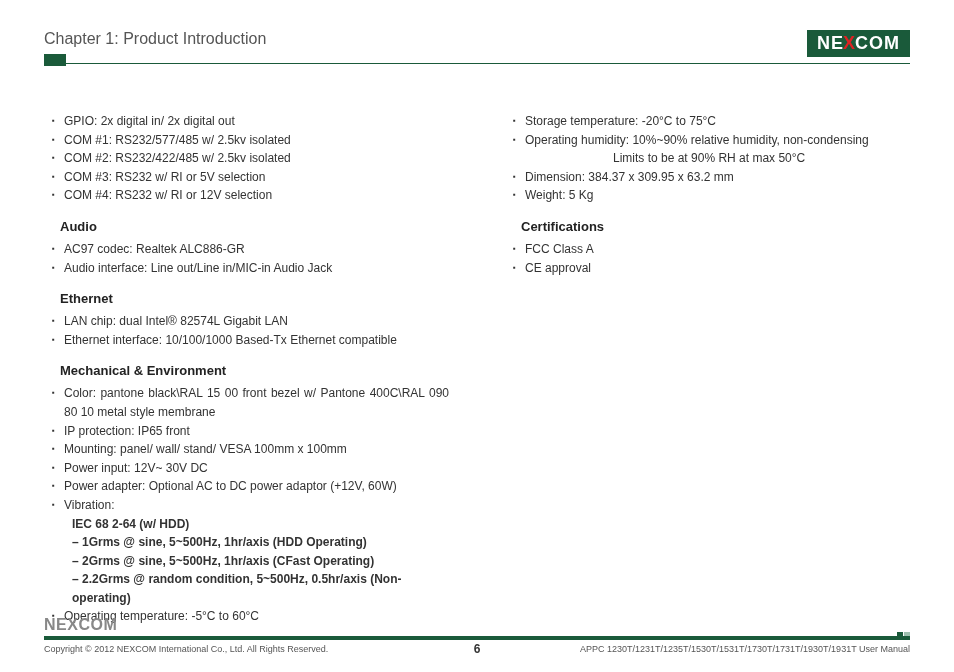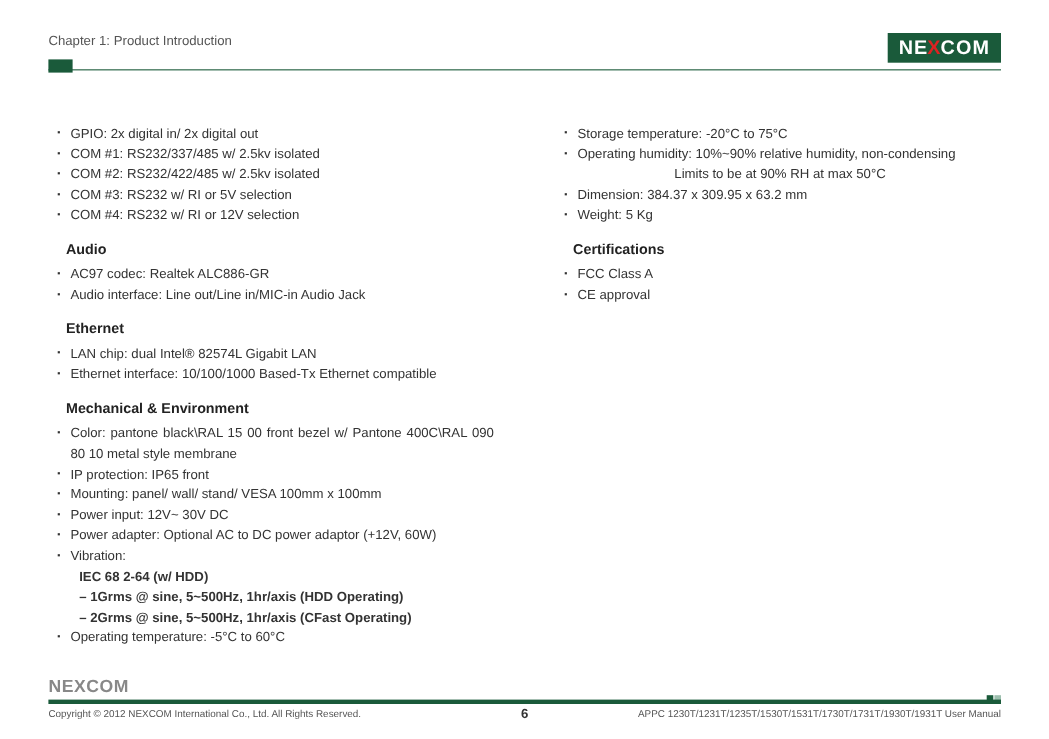--- a/index.html
+++ b/index.html
@@ -12,21 +12,21 @@
     color: #333;
     position: relative;
     padding: 30px 44px 0 44px;
   }
   .header-row {
     display: flex;
     justify-content: space-between;
     align-items: flex-start;
   }
   .chapter-title {
-    font-size: 12px;
+    font-size: 16px;
     color: #555;
   }
   .logo-box {
     background: #1a5a3a;
     color: #fff;
     font-weight: bold;
     font-size: 18px;
     padding: 3px 10px;
     letter-spacing: 1px;
     display: flex;
@@ -146,21 +146,21 @@
   </div>
 </div>
 <div class="top-rule"></div>
 <div class="side-tab"></div>
 
 <div class="columns">
   <div class="col">
 
     <ul class="bullets">
       <li>GPIO: 2x digital in/ 2x digital out</li>
-      <li>COM #1: RS232/337/485 w/ 2.5kv isolated</li>
+      <li>COM #1: RS232/577/485 w/ 2.5kv isolated</li>
       <li>COM #2: RS232/422/485 w/ 2.5kv isolated</li>
       <li>COM #3: RS232 w/ RI or 5V selection</li>
       <li>COM #4: RS232 w/ RI or 12V selection</li>
     </ul>
 
     <h4>Audio</h4>
     <ul class="bullets">
       <li>AC97 codec: Realtek ALC886-GR</li>
       <li>Audio interface: Line out/Line in/MIC-in Audio Jack</li>
     </ul>
@@ -176,20 +176,21 @@
       <li style="text-align:justify;">Color: pantone black\RAL 15 00 front bezel w/ Pantone 400C\RAL 090 80 10 metal style membrane</li>
       <li>IP protection: IP65 front</li>
       <li>Mounting: panel/ wall/ stand/ VESA 100mm x 100mm</li>
       <li>Power input: 12V~ 30V DC</li>
       <li>Power adapter: Optional AC to DC power adaptor (+12V, 60W)</li>
       <li>
         <span>Vibration:</span>
         <span class="sub">IEC 68 2-64 (w/ HDD)</span>
         <span class="sub">– 1Grms @ sine, 5~500Hz, 1hr/axis (HDD Operating)</span>
         <span class="sub">– 2Grms @ sine, 5~500Hz, 1hr/axis (CFast Operating)</span>
+        <span class="sub">– 2.2Grms @ random condition, 5~500Hz, 0.5hr/axis (Non-operating)</span>
       </li>
       <li>Operating temperature: -5°C to 60°C</li>
     </ul>
 
   </div>
 
   <div class="col">
     <ul class="bullets">
       <li>Storage temperature: -20°C to 75°C</li>
       <li>

